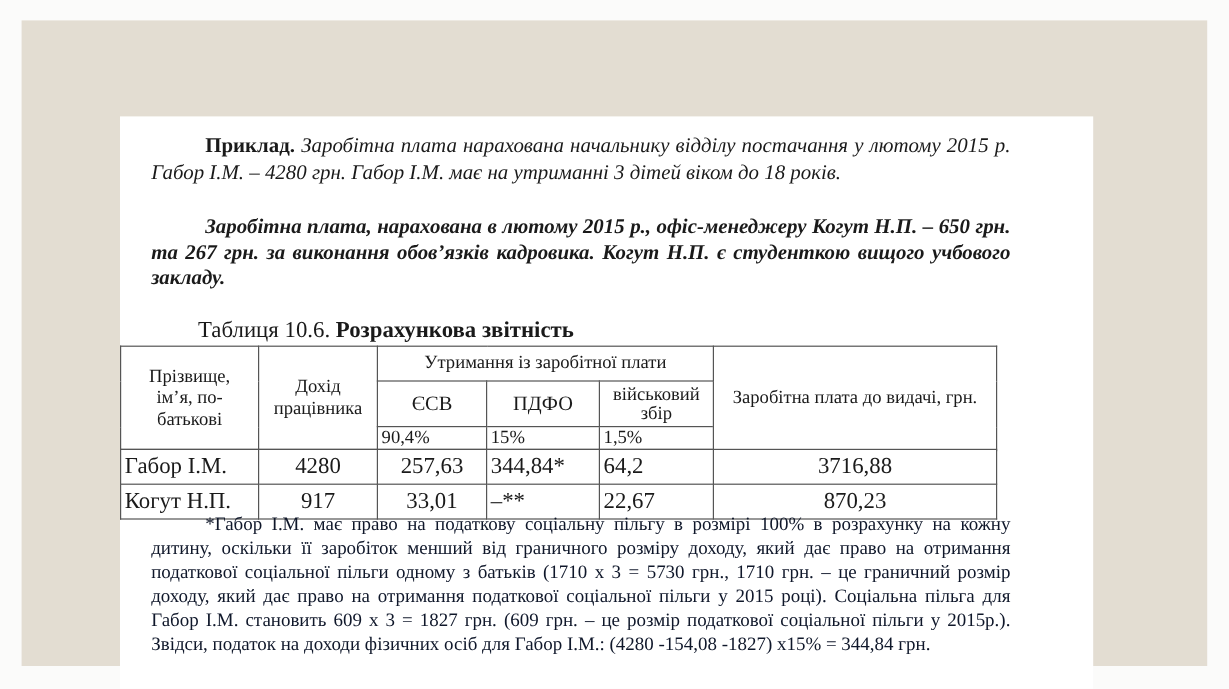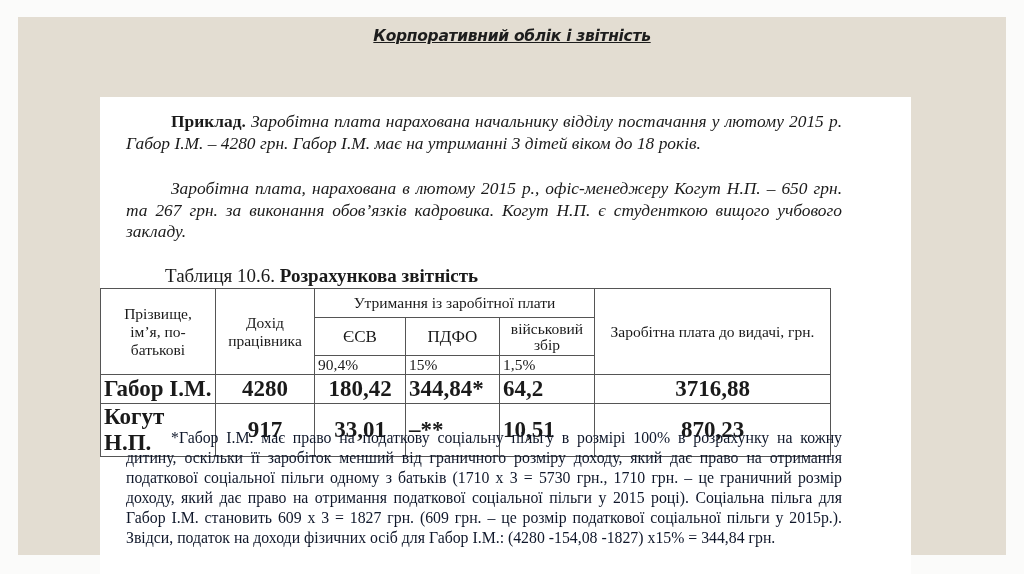--- a/index.html
+++ b/index.html
@@ -4,34 +4,33 @@
 <style>
   html, body { margin: 0; padding: 0; }
   body { width: 1024px; height: 574px; background: #fbfbfa; position: relative; overflow: hidden; font-family: "Liberation Serif", serif; }
   .slide { position: absolute; left: 18px; top: 17px; width: 988px; height: 538px; background: #e3ddd2; }
   .slide-title { position: absolute; left: 0; width: 100%; top: 10px; text-align: center; font-family: "DejaVu Sans", sans-serif; font-style: italic; font-weight: bold; font-size: 15.5px; color: #1d1d1d; text-decoration: underline; letter-spacing: -0.3px; }
   .paper { position: absolute; left: 82px; top: 45px; width: 811px; height: 503px; background: #ffffff; margin-top: 35px; }
   .para { position: absolute; left: 26px; width: 716px; font-size: 17.4px; line-height: 21.5px; color: #1a1a1a; text-align: justify; }
   .para .lbl { font-weight: bold; font-style: normal; }
   .para i { font-style: italic; }
   .p1 { top: 14px; text-indent: 45px; }
-  .p2 { top: 81px; text-indent: 45px; }
+  .p2 { top: 81px; text-indent: 45px; font-weight: bold; }
   .tcaption { position: absolute; left: 65px; top: 168px; font-size: 19px; color: #1a1a1a; }
   .tcaption b { font-weight: bold; }
   table.calc { position: absolute; left: 0px; top: 191px; border-collapse: collapse; font-size: 15.5px; color: #1a1a1a; }
   table.calc td { border: 1px solid #555; padding: 0 3px; text-align: center; vertical-align: middle; }
   .l { text-align: left !important; }
-  .data td { font-size: 23px; height: 28px; font-weight: bold; }
+  .data td { font-size: 19px; height: 28px; }
   .footnote { position: absolute; left: 26px; top: 331px; width: 716px; font-size: 15.8px; line-height: 20px; color: #0f172a; text-align: justify; text-indent: 45px; }
 </style>
 </head>
 <body>
 
 <div class="slide">
-  <div class="slide-title">Корпоративний облік і звітність</div>
 
   <div class="paper">
     <div class="para p1"><span class="lbl">Приклад.</span> <i>Заробітна плата нарахована начальнику відділу постачання у лютому 2015 р. Габор І.М. – 4280 грн. Габор І.М. має на утриманні 3 дітей віком до 18 років.</i></div>
     <div class="para p2"><i>Заробітна плата, нарахована в лютому 2015 р., офіс-менеджеру Когут Н.П. – 650 грн. та 267 грн. за виконання обов’язків кадровика. Когут Н.П. є студенткою вищого учбового закладу.</i></div>
 
     <div class="tcaption"><span>Таблиця 10.6.</span> <b>Розрахункова звітність</b></div>
 
     <table class="calc">
       <colgroup>
         <col style="width:115px">
@@ -55,31 +54,31 @@
       </tr>
       <tr style="height:19px">
         <td class="l">90,4%</td>
         <td class="l">15%</td>
         <td class="l">1,5%</td>
       </tr>
       <tr style="height:0"></tr>
       <tr class="data">
         <td class="l">Габор І.М.</td>
         <td>4280</td>
-        <td>180,42</td>
+        <td>257,63</td>
         <td class="l">344,84*</td>
         <td class="l">64,2</td>
         <td>3716,88</td>
       </tr>
       <tr class="data">
         <td class="l">Когут Н.П.</td>
         <td>917</td>
         <td>33,01</td>
         <td class="l">–**</td>
-        <td class="l">10,51</td>
+        <td class="l">22,67</td>
         <td>870,23</td>
       </tr>
     </tbody>
       </table>
 
     <div class="footnote">*Габор І.М. має право на податкову соціальну пільгу в розмірі 100% в розрахунку на кожну дитину, оскільки її заробіток менший від граничного розміру доходу, який дає право на отримання податкової соціальної пільги одному з батьків (1710 х 3 = 5730 грн., 1710 грн. – це граничний розмір доходу, який дає право на отримання податкової соціальної пільги у 2015 році). Соціальна пільга для Габор І.М. становить 609 х 3 = 1827 грн. (609 грн. – це розмір податкової соціальної пільги у 2015р.). Звідси, податок на доходи фізичних осіб для Габор І.М.: (4280 -154,08 -1827) х15% = 344,84 грн.</div>
   </div>
 </div>
 
 </body></html>

